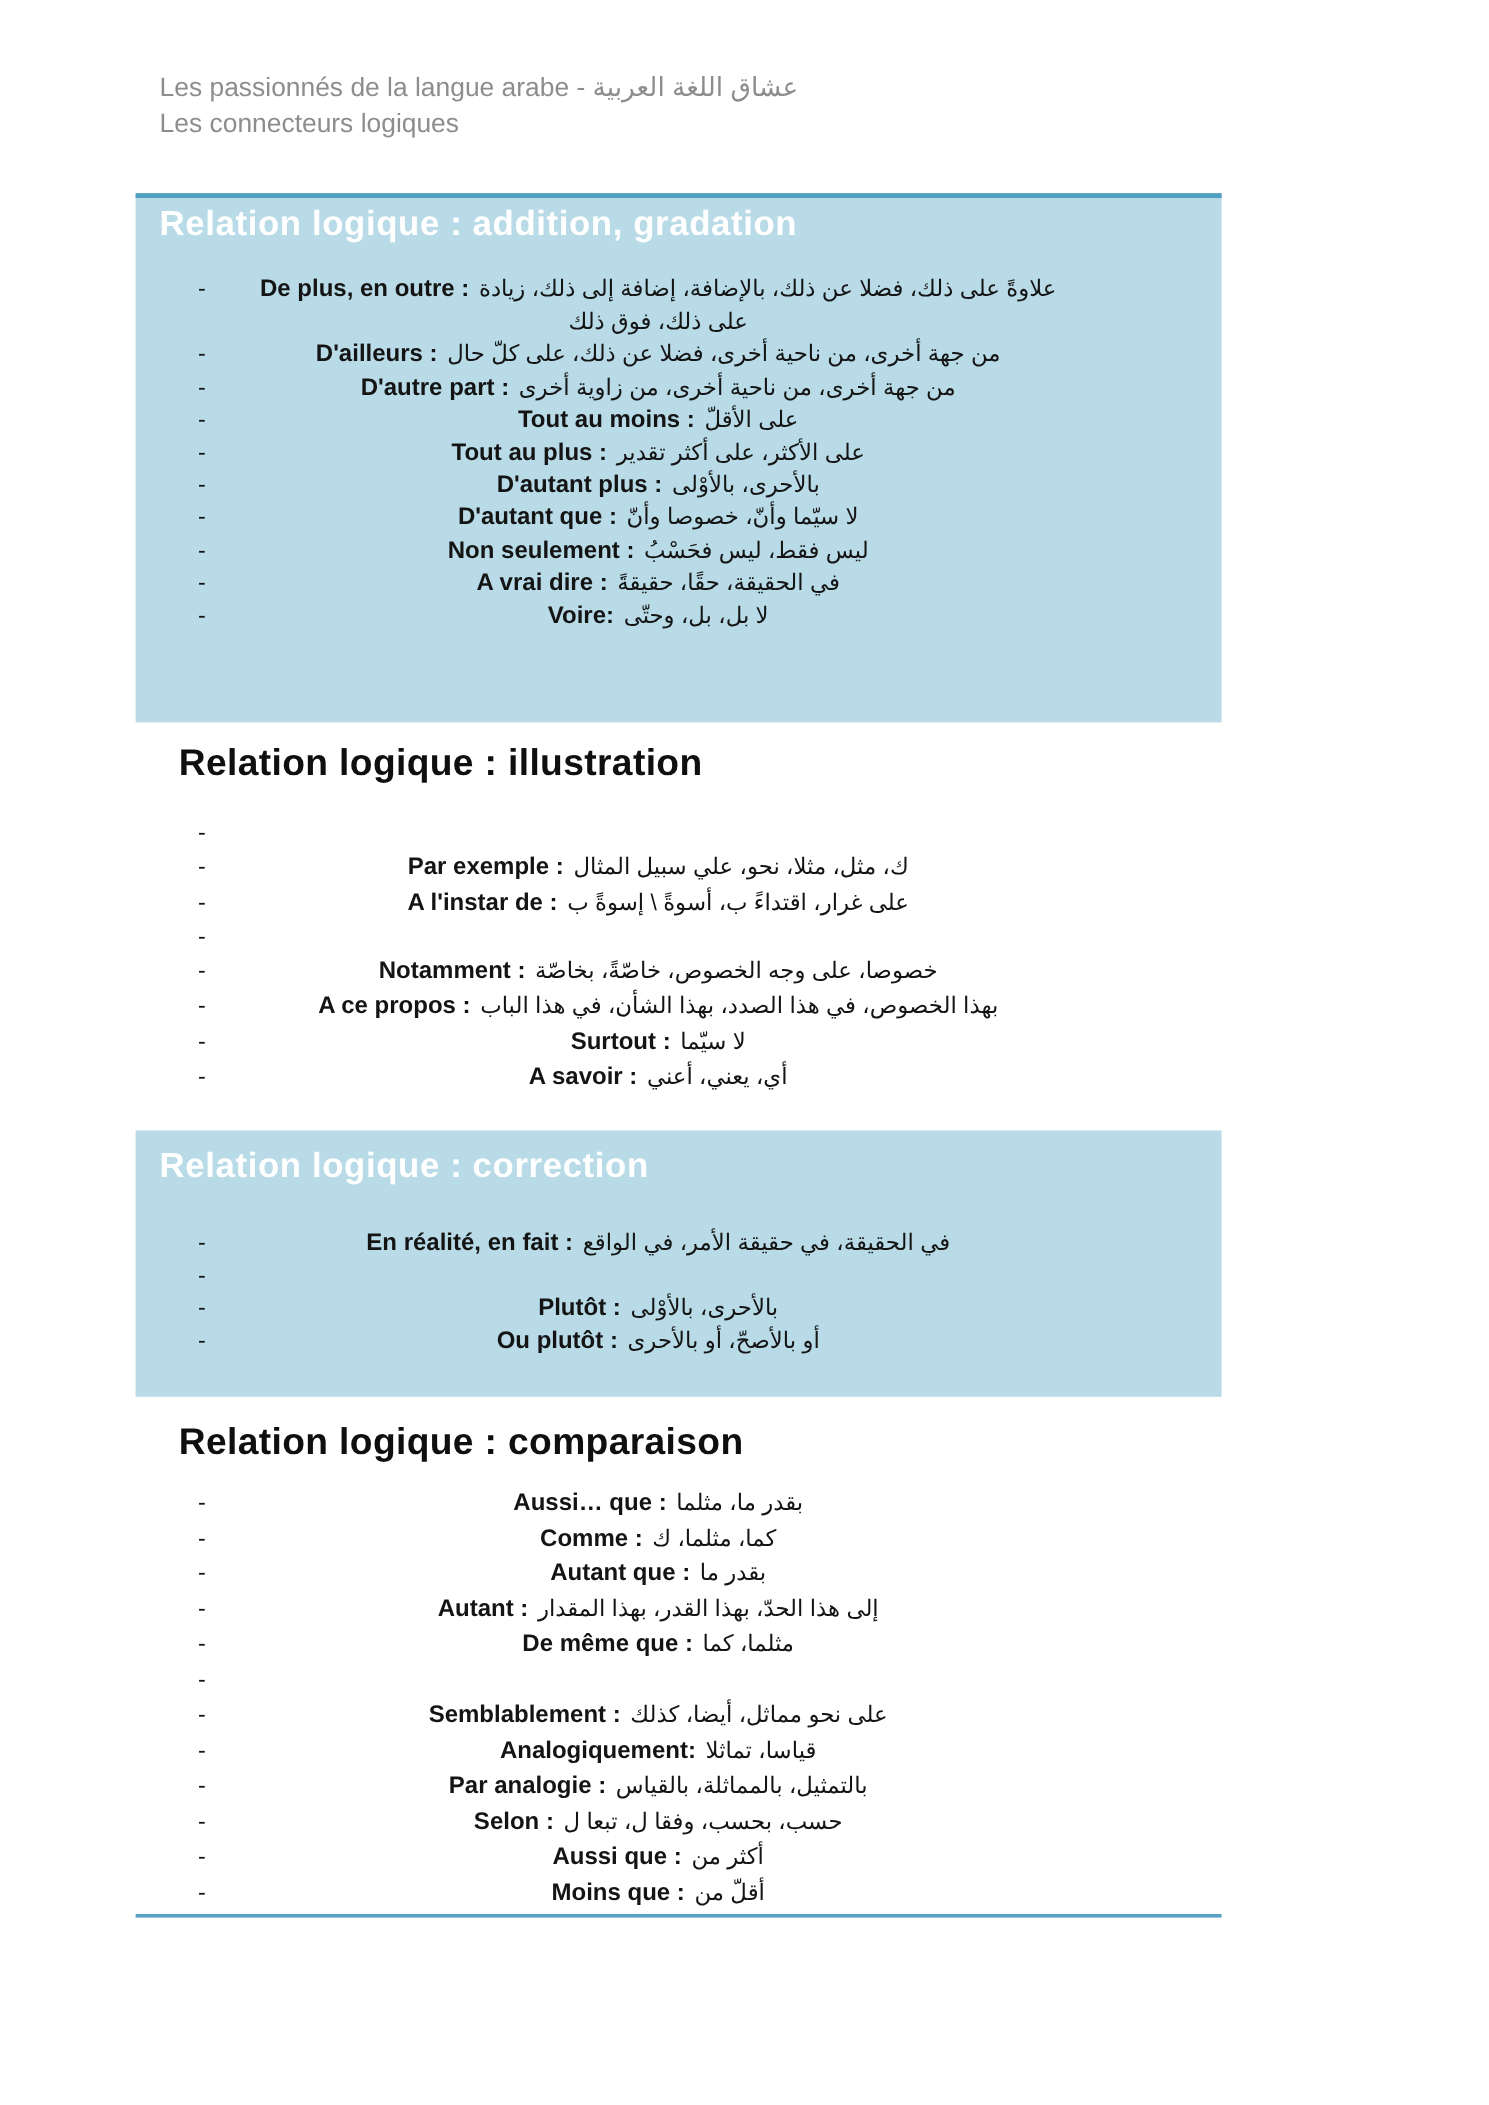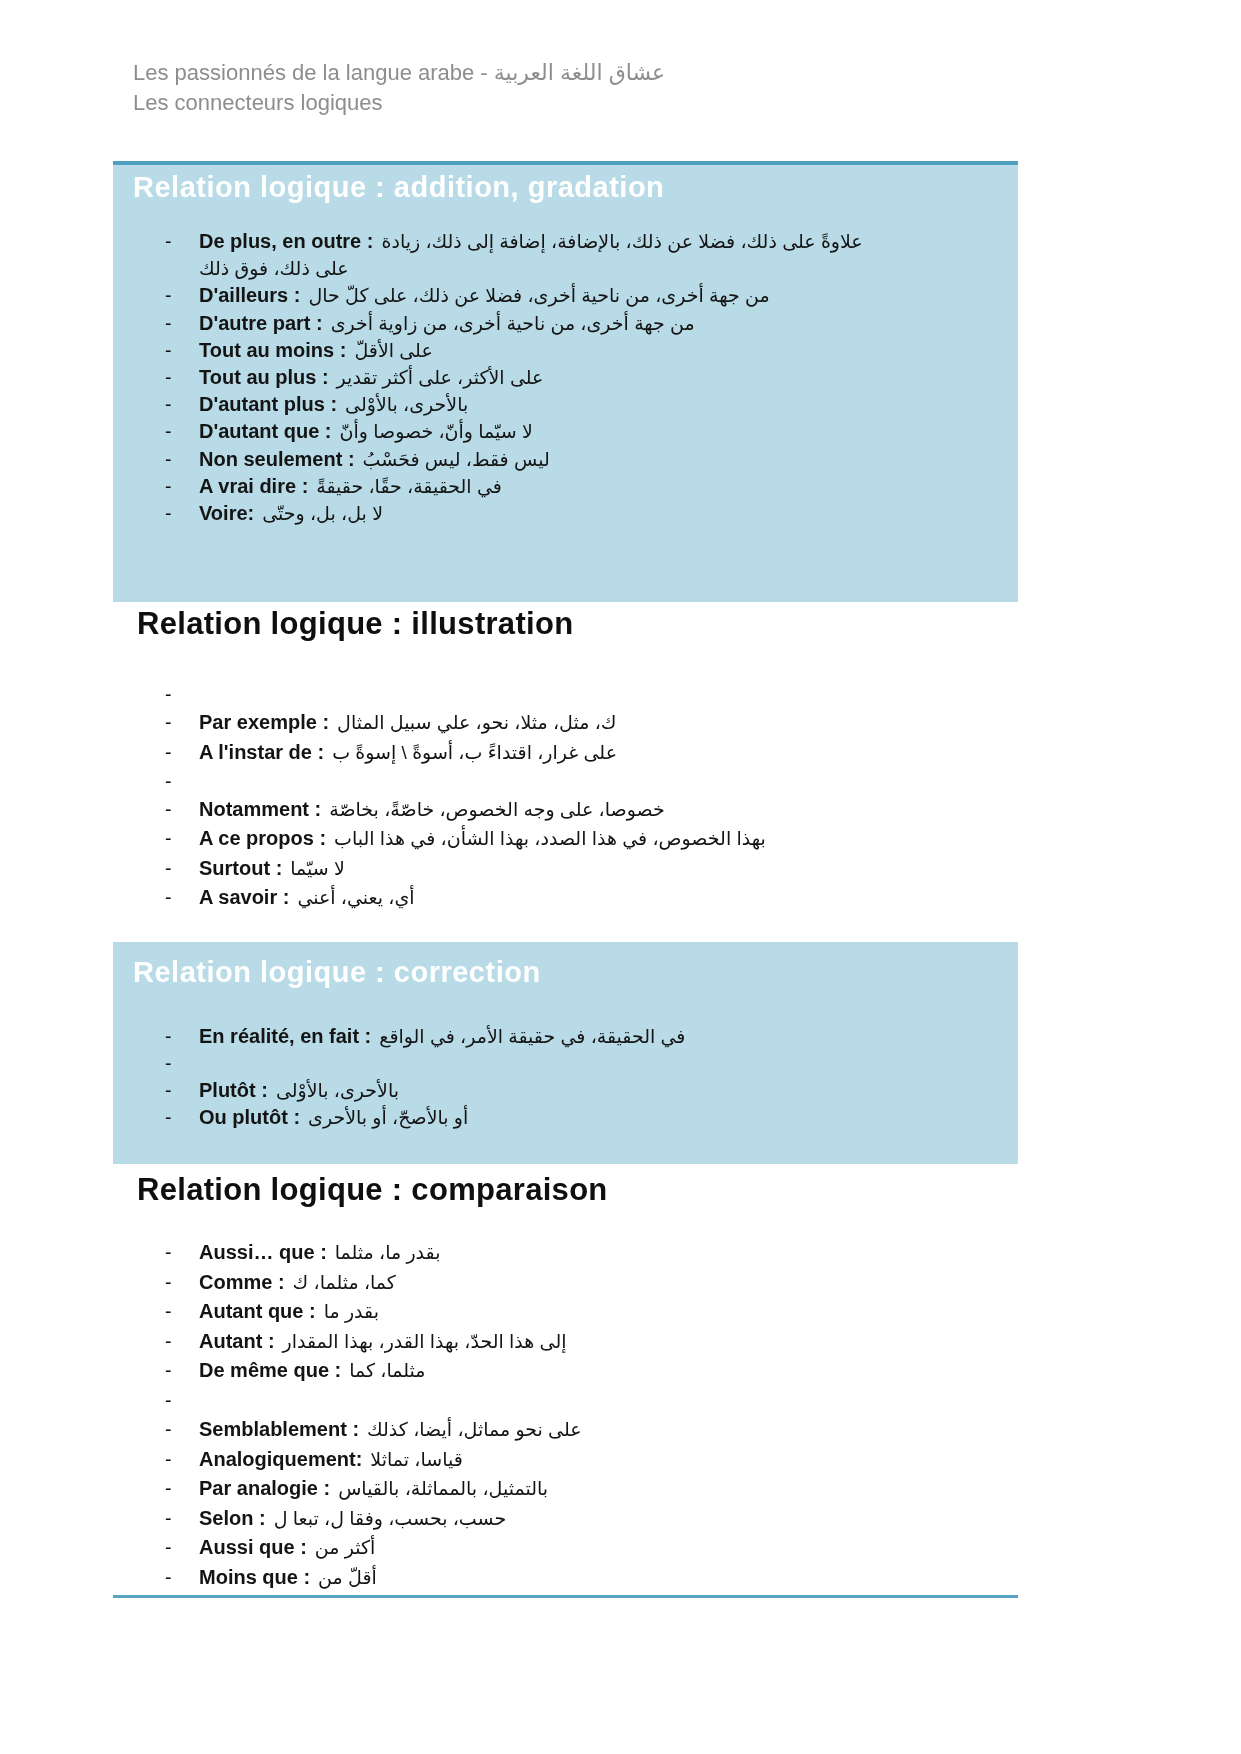--- a/index.html
+++ b/index.html
@@ -35,21 +35,21 @@
     padding:6px 17px 0 20px;
     font-size:29px;
     font-weight:bold;
     letter-spacing:.5px;
     color:var(--band_title_text,#ffffff);
   }
   .band-3 .band-title{padding-top:14px;}
   .plain-title{
     position:absolute;
     left:133px;
-    margin:4px;
+    margin:16px;
     font-size:31px;
     font-weight:bold;
     color:#0f0f0f;
     letter-spacing:.3px;
   }
   .t-illustration{top:602px;}
   .t-comparaison{top:1168px;}
   .list{
     list-style:none;
     margin:0;
@@ -61,21 +61,21 @@
   .free-list{position:absolute;left:113px;width:925px;}
   .l-illustration{top:680px;line-height:28.3px;}
   .l-comparaison{top:1238px;line-height:29.5px;}
   .list li{
     display:flex;
     align-items:baseline;
     padding-left:52px;
     padding-right:140px;
   }
   .dash{width:34px;flex:none;}
-  .entry{flex:1;}
+  .entry{flex:1;text-align:center;}
   .fr{font-weight:bold;font-size:20px;}
   .ar{margin-left:8px;font-size:19px;}
   .rule{
     position:absolute;
     left:113px;
     top:1595px;
     width:925px;
     height:3px;
     background:var(--rule,#58a3c4);
   }

